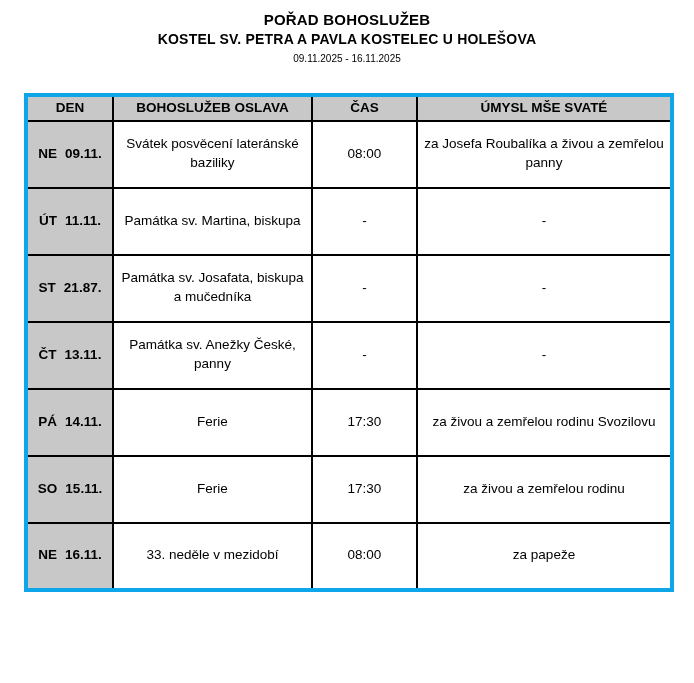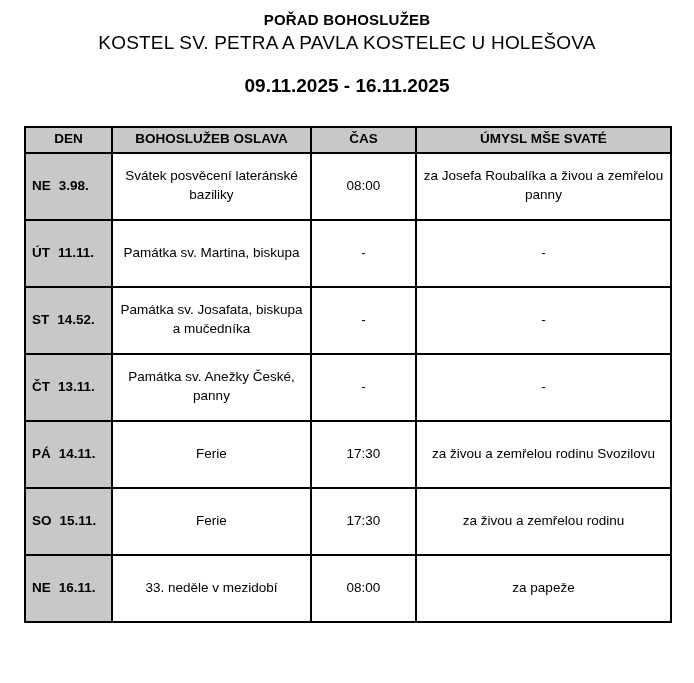--- a/index.html
+++ b/index.html
@@ -6,29 +6,29 @@
   html, body {
     width: 694px; height: 683px;
     background: #ffffff;
     font-family: "Liberation Sans", "DejaVu Sans", sans-serif;
     color: #000;
   }
   .page { width: 694px; height: 683px; padding-top: 10px; overflow: hidden; }
 
   .title-block { text-align: center; line-height: 1.35; }
   .title-main { font-size: 15px; font-weight: bold; letter-spacing: .2px; }
-  .title-sub  { font-size: 19px; font-weight: normal; letter-spacing: .2px; }
-  .title-date { font-size: 19px; font-weight: bold; margin-top: 17px; }
+  .title-sub  { font-size: 14px; font-weight: bold; letter-spacing: .2px; }
+  .title-date { font-size: 10px; font-weight: normal; margin-top: 3px; }
 
   table.schedule {
     border-collapse: collapse;
     table-layout: fixed;
     margin: 27px 0 0 24px;
     width: 646px;
-    border: 1px solid #0ea5e9;
+    border: 4px solid #0ea5e9;
   }
   .schedule th, .schedule td {
     border: 2px solid #000;
     text-align: center;
     vertical-align: middle;
     font-size: 13.5px;
     padding: 2px 6px;
     line-height: 1.4;
   }
   .schedule thead th {
@@ -41,21 +41,21 @@
   .col-day  { width: 87px; }
   .col-cel  { width: 199px; }
   .col-time { width: 105px; }
   .col-int  { width: 255px; }
 
   .day-cell {
     background: var(--header-bg, #c8c8c8);
     font-weight: bold;
   }
   .day-cell .day-wrap {
-    display: flex; align-items: center; gap: 8px;
+    display: flex; justify-content: center; align-items: center; gap: 8px;
     white-space: nowrap;
   }
 </style>
 </head>
 <body>
 
 <div class="page">
 
   <header class="title-block">
     <div class="title-main">POŘAD BOHOSLUŽEB</div>
@@ -76,21 +76,21 @@
         <th>BOHOSLUŽEB OSLAVA</th>
         <th>ČAS</th>
         <th>ÚMYSL MŠE SVATÉ</th>
       </tr>
     </thead>
     <tbody>
       <tr>
         <td class="day-cell">
           <div class="day-wrap">
             <span>NE</span>
-            <span>3.98.</span>
+            <span>09.11.</span>
           </div>
         </td>
         <td>Svátek posvěcení lateránské baziliky</td>
         <td>08:00</td>
         <td>za Josefa Roubalíka a živou a zemřelou panny</td>
       </tr>
       <tr>
         <td class="day-cell">
           <div class="day-wrap">
             <span>ÚT</span>
@@ -98,21 +98,21 @@
           </div>
         </td>
         <td>Památka sv. Martina, biskupa</td>
         <td>-</td>
         <td>-</td>
       </tr>
       <tr>
         <td class="day-cell">
           <div class="day-wrap">
             <span>ST</span>
-            <span>14.52.</span>
+            <span>21.87.</span>
           </div>
         </td>
         <td>Památka sv. Josafata, biskupa a mučedníka</td>
         <td>-</td>
         <td>-</td>
       </tr>
       <tr>
         <td class="day-cell">
           <div class="day-wrap">
             <span>ČT</span>

